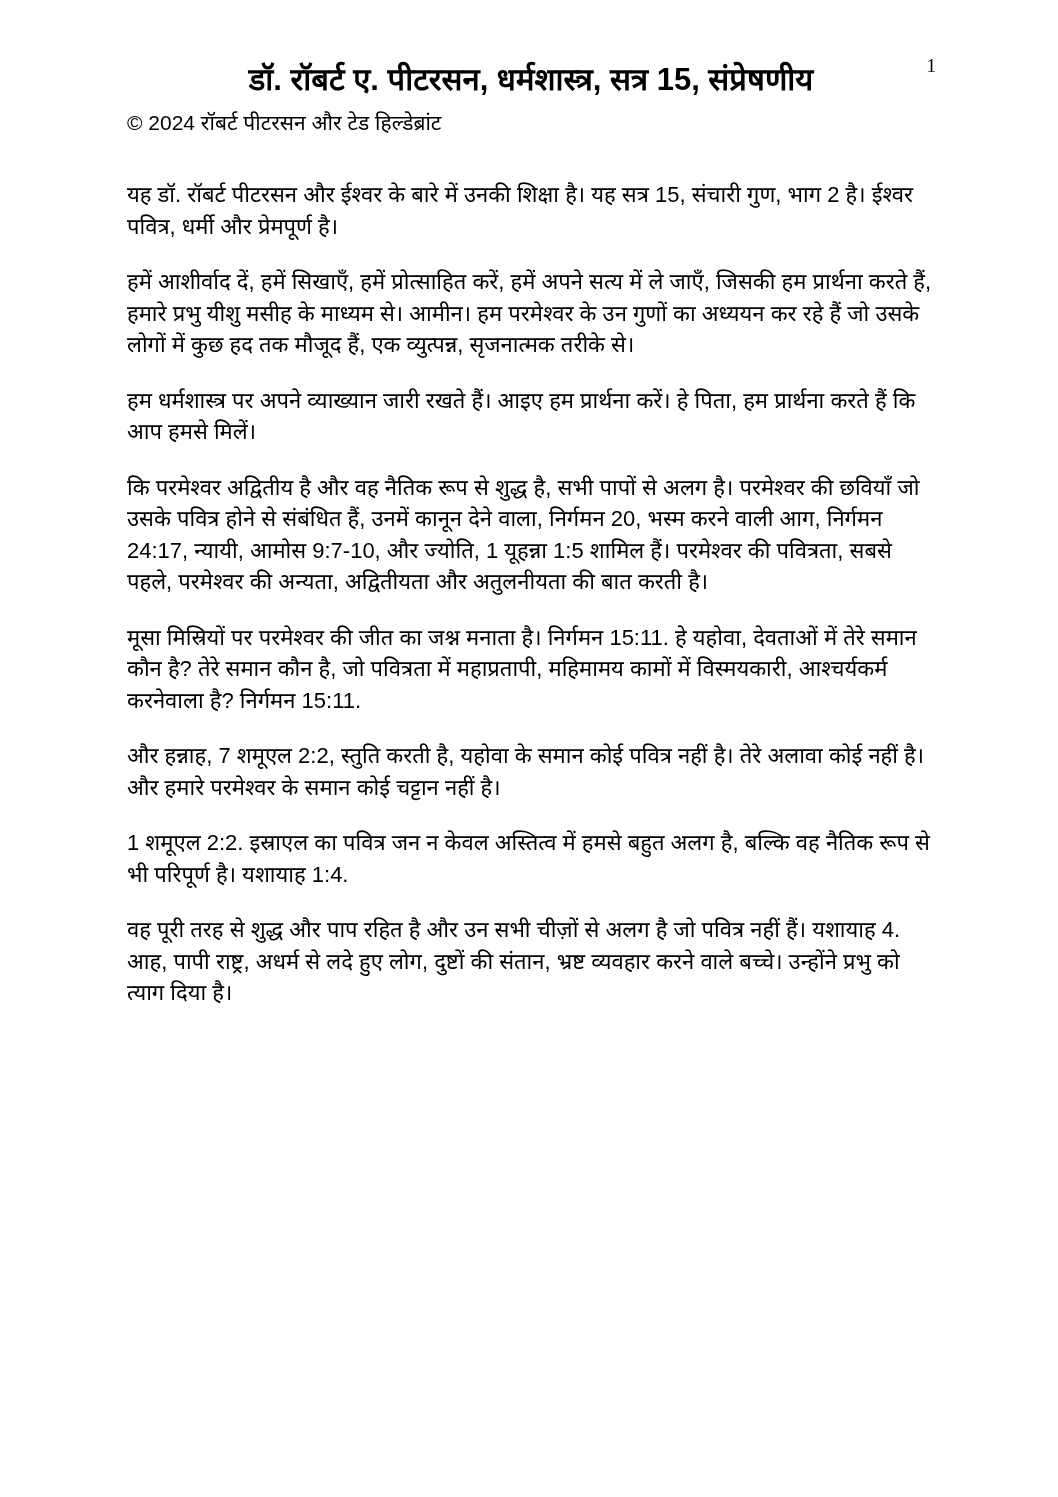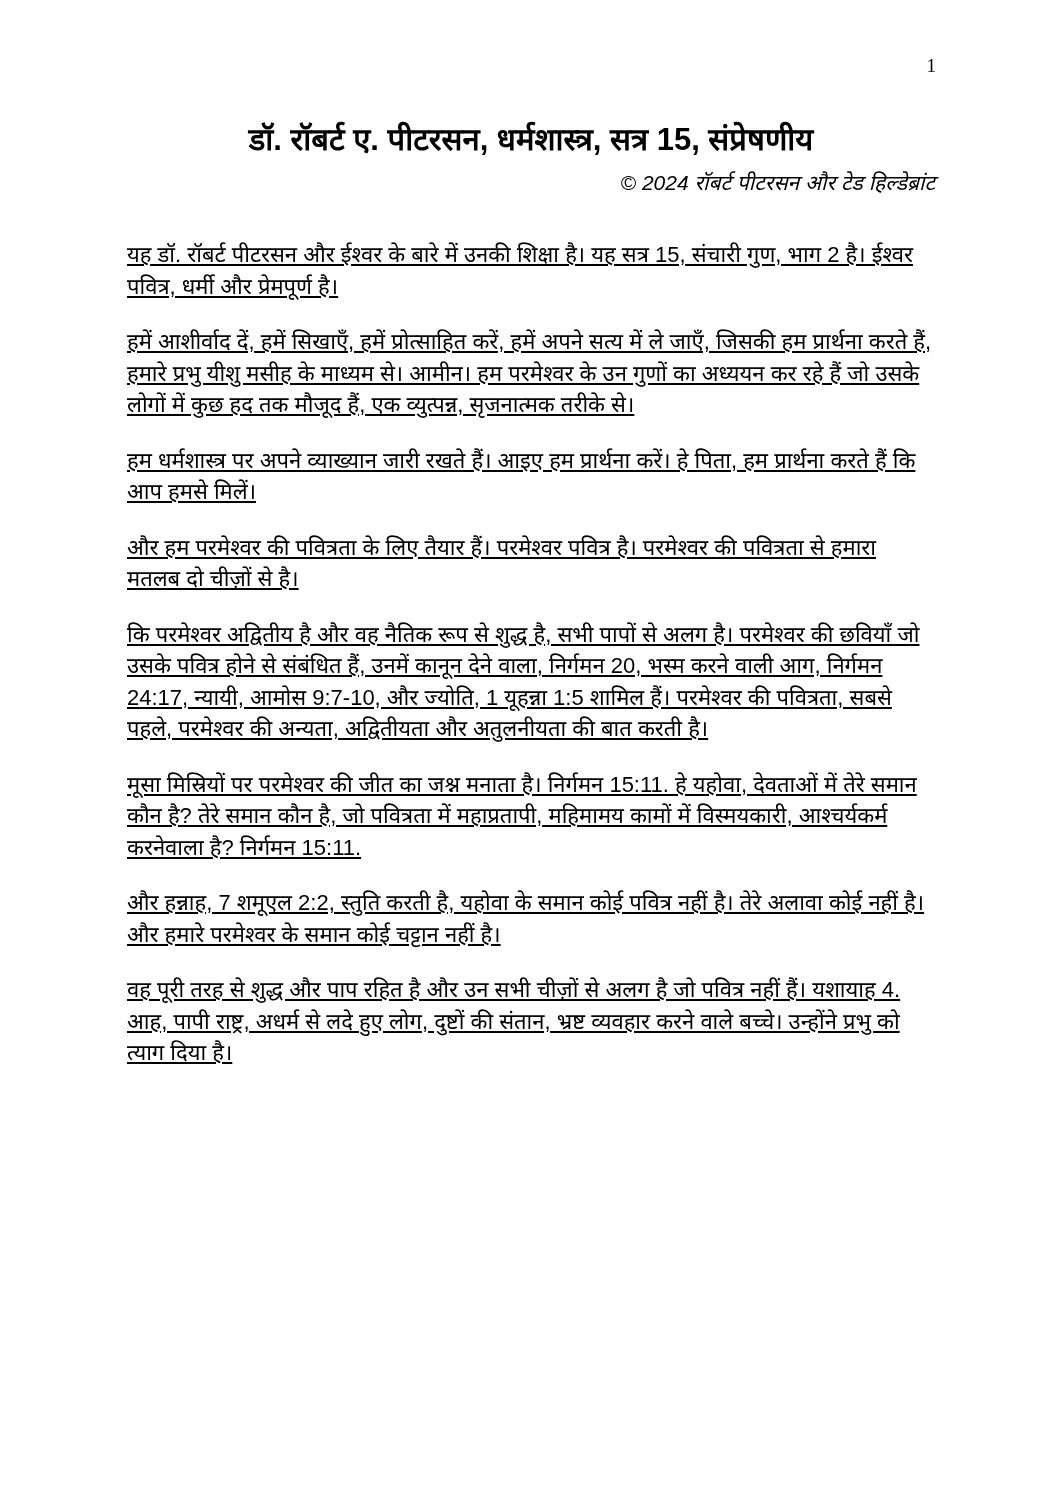--- a/index.html
+++ b/index.html
@@ -21,44 +21,42 @@
   .page-number {
     position: absolute;
     top: 56px;
     right: 122px;
     font-size: 19px;
     line-height: 1;
     font-family: "Liberation Serif", serif;
   }
   .content {
     box-sizing: border-box;
-    padding: 116px 123px 0 127px;
+    padding: 56px 123px 0 127px;
   }
   .title {
     margin: 0;
     text-align: center;
     font-size: 31px;
     font-weight: 700;
     line-height: 47px;
     letter-spacing: 0px;
   }
   .title-line {
     display: block;
     white-space: nowrap;
   }
   .copyright {
-    text-align: right;
+    text-align: left;
     font-size: 21px;
     line-height: 28px;
     margin-top: 6px;
-    font-style: italic;
   }
   .body-text {
     margin-top: 42px;
-    text-decoration: underline;
   }
   .para {
     margin: 0 0 24px 0;
     font-size: 22px;
     line-height: 31.5px;
     text-align: left;
   }
 </style>
 </head>
 <body>
@@ -72,21 +70,21 @@
     <h1 class="title">
       <span class="title-line">डॉ. रॉबर्ट ए. पीटरसन, धर्मशास्त्र, सत्र 15, संप्रेषणीय</span>
     </h1>
 
     <div class="copyright">© 2024 रॉबर्ट पीटरसन और टेड हिल्डेब्रांट</div>
 
     <div class="body-text">
       <p class="para">यह डॉ. रॉबर्ट पीटरसन और ईश्वर के बारे में उनकी शिक्षा है। यह सत्र 15, संचारी गुण, भाग 2 है। ईश्वर पवित्र, धर्मी और प्रेमपूर्ण है।</p>
       <p class="para">हमें आशीर्वाद दें, हमें सिखाएँ, हमें प्रोत्साहित करें, हमें अपने सत्य में ले जाएँ, जिसकी हम प्रार्थना करते हैं, हमारे प्रभु यीशु मसीह के माध्यम से। आमीन। हम परमेश्वर के उन गुणों का अध्ययन कर रहे हैं जो उसके लोगों में कुछ हद तक मौजूद हैं, एक व्युत्पन्न, सृजनात्मक तरीके से।</p>
       <p class="para">हम धर्मशास्त्र पर अपने व्याख्यान जारी रखते हैं। आइए हम प्रार्थना करें। हे पिता, हम प्रार्थना करते हैं कि आप हमसे मिलें।</p>
-      <p class="para">और हम परमेश्वर की पवित्रता के लिए तैयार हैं। परमेश्वर पवित्र है। परमेश्वर की पवित्रता से हमारा मतलब दो चीज़ों से है।</p>
       <p class="para">कि परमेश्वर अद्वितीय है और वह नैतिक रूप से शुद्ध है, सभी पापों से अलग है। परमेश्वर की छवियाँ जो उसके पवित्र होने से संबंधित हैं, उनमें कानून देने वाला, निर्गमन 20, भस्म करने वाली आग, निर्गमन 24:17, न्यायी, आमोस 9:7-10, और ज्योति, 1 यूहन्ना 1:5 शामिल हैं। परमेश्वर की पवित्रता, सबसे पहले, परमेश्वर की अन्यता, अद्वितीयता और अतुलनीयता की बात करती है।</p>
       <p class="para">मूसा मिस्रियों पर परमेश्वर की जीत का जश्न मनाता है। निर्गमन 15:11. हे यहोवा, देवताओं में तेरे समान कौन है? तेरे समान कौन है, जो पवित्रता में महाप्रतापी, महिमामय कामों में विस्मयकारी, आश्चर्यकर्म करनेवाला है? निर्गमन 15:11.</p>
       <p class="para">और हन्नाह, 7 शमूएल 2:2, स्तुति करती है, यहोवा के समान कोई पवित्र नहीं है। तेरे अलावा कोई नहीं है। और हमारे परमेश्वर के समान कोई चट्टान नहीं है।</p>
+      <p class="para">1 शमूएल 2:2. इस्राएल का पवित्र जन न केवल अस्तित्व में हमसे बहुत अलग है, बल्कि वह नैतिक रूप से भी परिपूर्ण है। यशायाह 1:4.</p>
       <p class="para">वह पूरी तरह से शुद्ध और पाप रहित है और उन सभी चीज़ों से अलग है जो पवित्र नहीं हैं। यशायाह 4. आह, पापी राष्ट्र, अधर्म से लदे हुए लोग, दुष्टों की संतान, भ्रष्ट व्यवहार करने वाले बच्चे। उन्होंने प्रभु को त्याग दिया है।</p>
     </div>
 
   </div>
 </div>
 
 </body></html>

